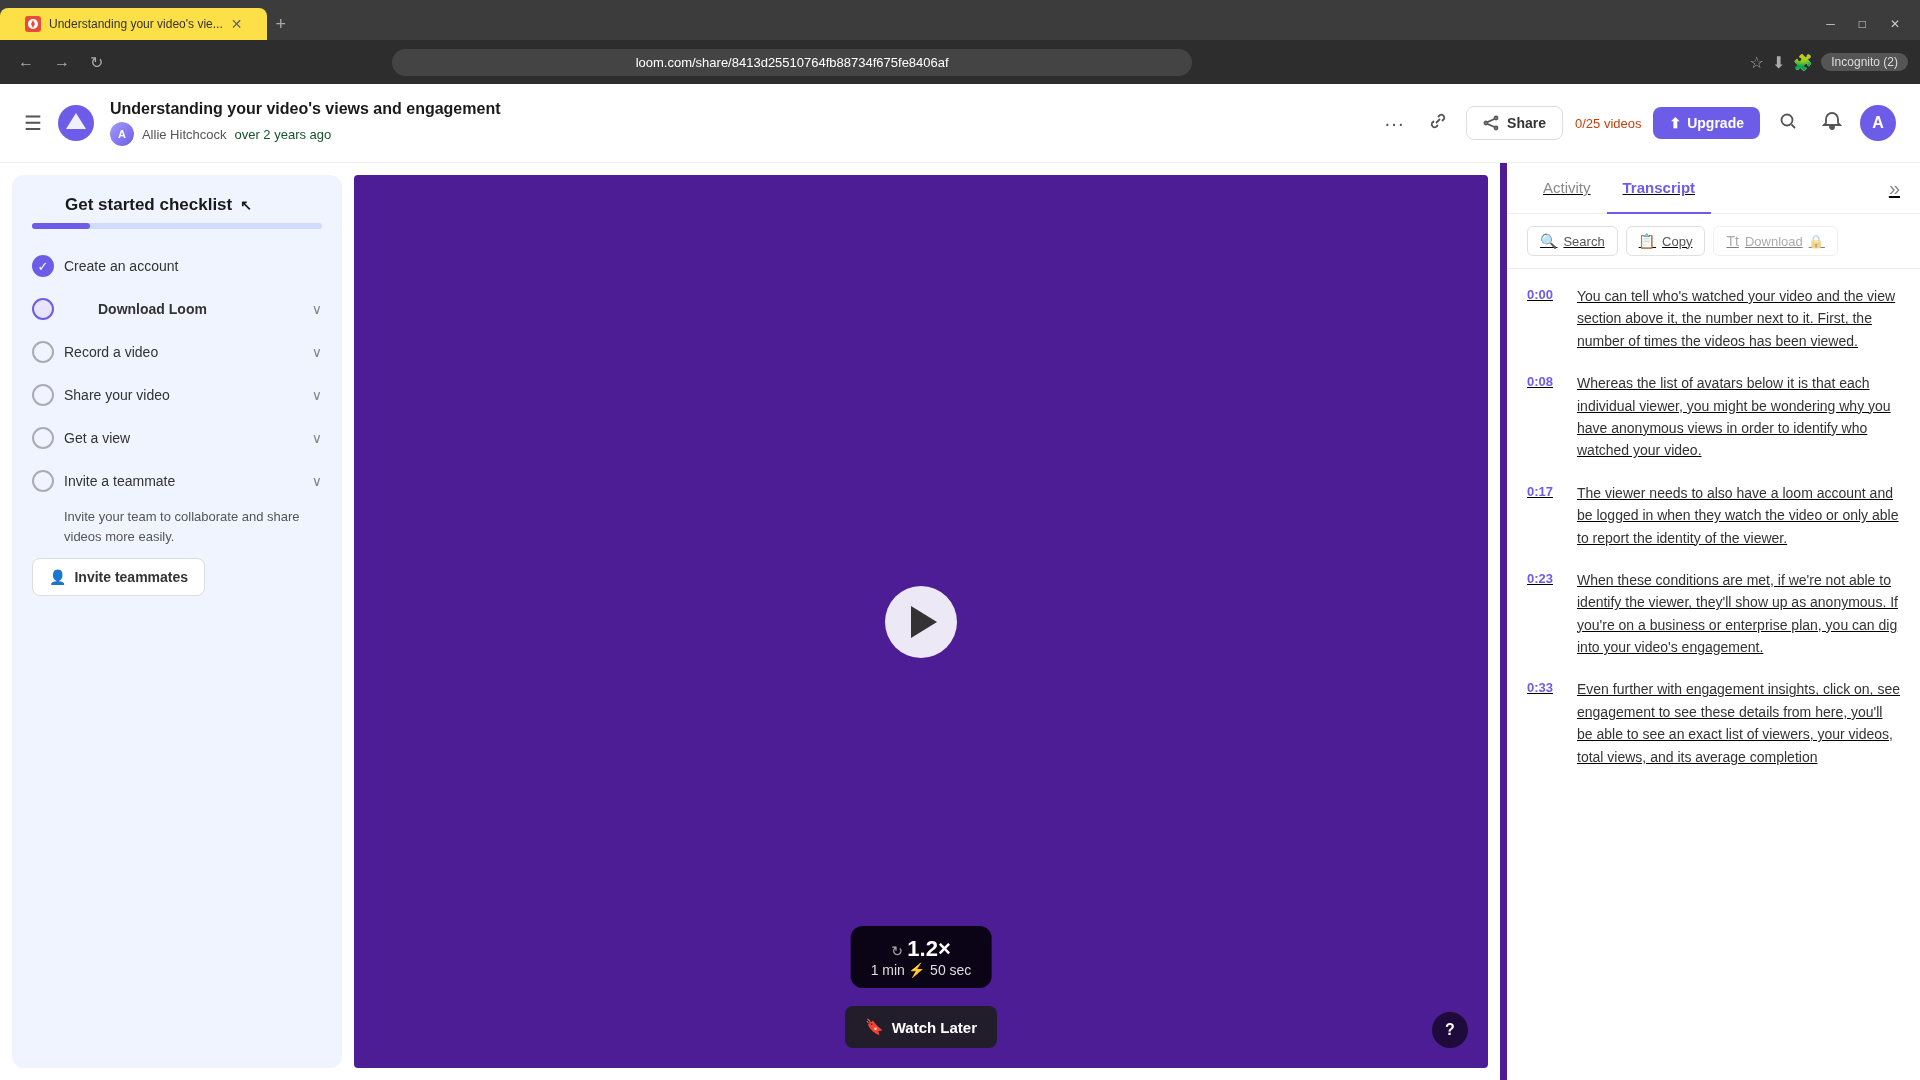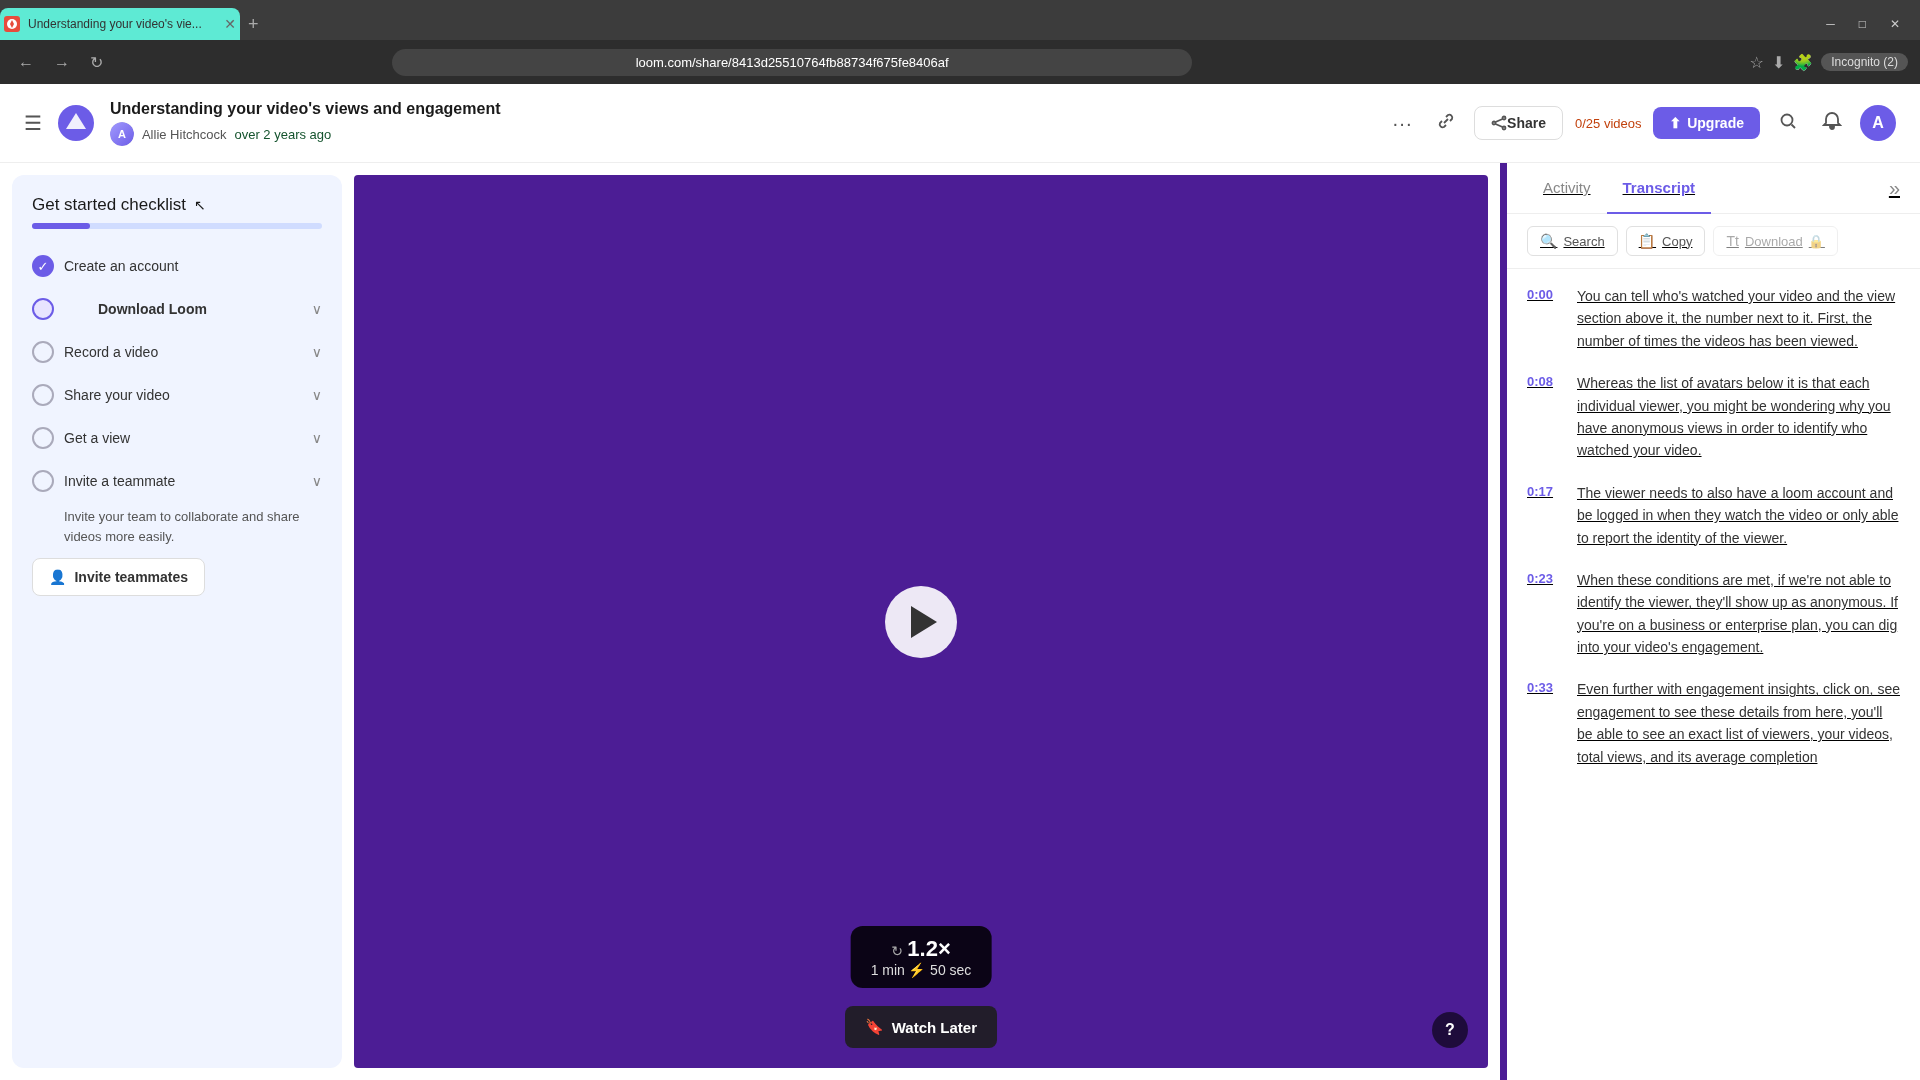--- a/index.html
+++ b/index.html
@@ -1,21 +1,21 @@
 <!DOCTYPE html>
 <html><head>
   <meta charset="utf-8">
   <style>
     * { box-sizing: border-box; margin: 0; padding: 0; }
     body { font-family: -apple-system, BlinkMacSystemFont, 'Segoe UI', sans-serif; background: #fff; width: 1920px; height: 1080px; overflow: hidden; }
 
     
     .browser-chrome { background: #2d2d2d; width: 100%; }
     .tab-bar { display: flex; align-items: center; background: #3c3c3c; padding: 8px 0 0 0; height: 40px; }
-    .browser-tab { display: flex; align-items: center; background: #5eead4; border-radius: 8px 8px 0 0; padding: 0 4px; height: 32px; min-width: 240px; font-size: 13px; color: #333; gap: 8px; }
+    .browser-tab { display: flex; align-items: center; background: #fde047; border-radius: 8px 8px 0 0; padding: 0 25px; height: 32px; min-width: 240px; font-size: 13px; color: #333; gap: 8px; }
     .tab-favicon { width: 16px; height: 16px; background: #e74c3c; border-radius: 3px; display: flex; align-items: center; justify-content: center; }
     .tab-title { flex: 1; overflow: hidden; text-overflow: ellipsis; white-space: nowrap; font-size: 12px; }
     .tab-close { color: #666; cursor: pointer; font-size: 14px; }
     .tab-new { background: none; border: none; color: #aaa; font-size: 18px; cursor: pointer; padding: 0 8px; }
     .tab-bar-right { display: flex; align-items: center; margin-left: auto; padding-right: 12px; gap: 8px; }
     .win-btn { color: #ccc; cursor: pointer; font-size: 12px; padding: 2px 8px; }
 
     .address-bar { display: flex; align-items: center; background: #2d2d2d; padding: 6px 12px; gap: 8px; height: 44px; }
     .nav-btn { background: none; border: none; color: #aaa; cursor: pointer; font-size: 16px; padding: 4px 6px; border-radius: 4px; }
     .url-bar { flex: 1; background: #444; border: none; border-radius: 20px; padding: 6px 14px; color: #fff; font-size: 13px; outline: none; max-width: 800px; margin: 0 auto; text-align: center; }
@@ -32,33 +32,33 @@
     .logo { width: 36px; height: 36px; }
     .video-title-section { flex: 1; }
     .video-title { font-size: 16px; font-weight: 700; color: #1a1a1a; }
     .video-meta { display: flex; align-items: center; gap: 8px; margin-top: 4px; }
     .avatar-small { width: 24px; height: 24px; border-radius: 50%; background: #ddd; display: flex; align-items: center; justify-content: center; font-size: 10px; color: #555; overflow: hidden; }
     .avatar-img { width: 100%; height: 100%; object-fit: cover; background: #b2bec3; border-radius: 50%; }
     .meta-author { font-size: 13px; color: #555; }
     .meta-time { font-size: 13px; color: #14532d; }
     .header-actions { display: flex; align-items: center; gap: 12px; }
     .action-btn { background: none; border: none; cursor: pointer; color: #555; font-size: 20px; padding: 6px; border-radius: 6px; }
-    .share-btn { display: flex; align-items: center; background: #fff; border: 1.5px solid #ddd; border-radius: 8px; padding: 8px 16px; cursor: pointer; font-size: 14px; font-weight: 600; color: #333; }
+    .share-btn { display: flex; align-items: center; gap: 8px; background: #fff; border: 1.5px solid #ddd; border-radius: 8px; padding: 8px 16px; cursor: pointer; font-size: 14px; font-weight: 600; color: #333; }
     .videos-counter { font-size: 13px; color: #c2410c; }
     .upgrade-btn { display: flex; align-items: center; gap: 6px; background: #6c5ce7; color: #fff; border: none; border-radius: 8px; padding: 8px 16px; cursor: pointer; font-size: 14px; font-weight: 600; }
     .search-icon-btn { background: none; border: none; cursor: pointer; color: #555; font-size: 20px; padding: 6px; }
     .notif-btn { background: none; border: none; cursor: pointer; color: #555; font-size: 20px; padding: 6px; }
     .user-avatar { width: 36px; height: 36px; border-radius: 50%; background: #6c5ce7; color: #fff; display: flex; align-items: center; justify-content: center; font-size: 16px; font-weight: 700; cursor: pointer; }
 
     
     .main-content { display: flex; flex: 1; overflow: hidden; }
 
     
     .checklist-panel { width: 330px; min-width: 330px; background: #f0f4ff; border-radius: 12px; margin: 12px 0 12px 12px; padding: 20px; position: relative; overflow-y: auto; z-index: 10; }
-    .checklist-title { font-size: 17px; font-weight: 400; color: #1a1a1a; margin-bottom: 8px; display: flex; align-items: center; gap: 8px; }
+    .checklist-title { font-size: 17px; font-weight: 700; color: #1a1a1a; margin-bottom: 8px; display: flex; align-items: center; gap: 8px; margin-left: 33px; }
     .checklist-cursor { font-size: 14px; }
     .progress-bar-track { background: #d0dcff; border-radius: 4px; height: 6px; margin-bottom: 16px; }
     .progress-bar-fill { background: #6c5ce7; border-radius: 4px; height: 6px; }
 
     .checklist-item { display: flex; align-items: center; padding: 10px 0; border-bottom: 1px solid transparent; gap: 10px; cursor: pointer; }
     .check-circle { width: 22px; height: 22px; border-radius: 50%; border: 2px solid #aab; display: flex; align-items: center; justify-content: center; flex-shrink: 0; }
     .check-circle.checked { background: #6c5ce7; border-color: #6c5ce7; color: #fff; }
     .check-circle.active { border-color: #6c5ce7; border-width: 2px; background: #e8e4ff; }
     .check-tick { font-size: 13px; }
     .item-label { font-size: 14px; color: #333; flex: 1; }

